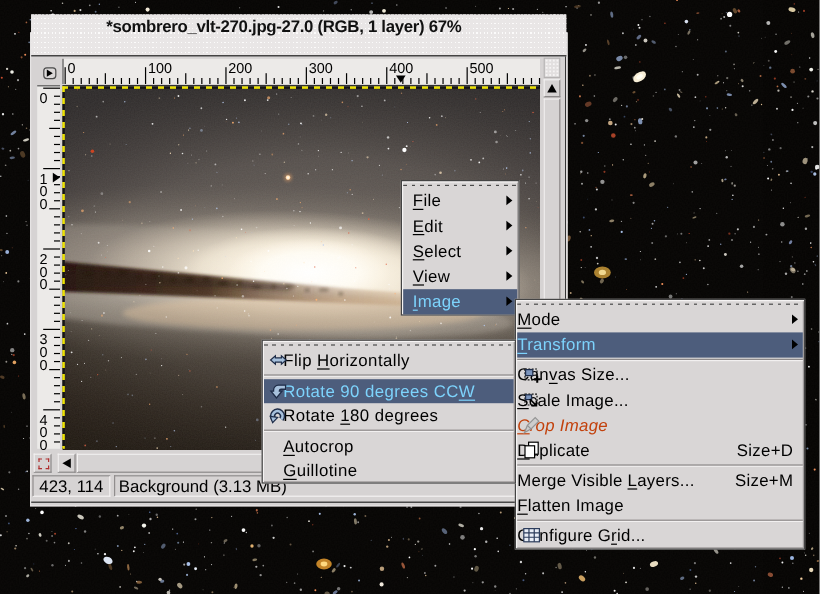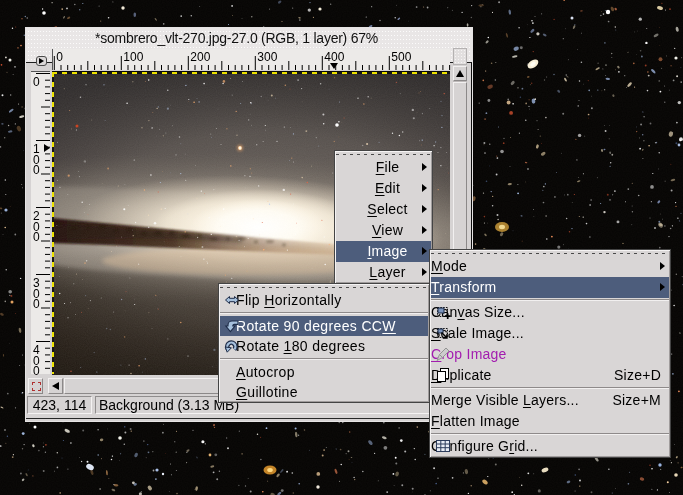--- a/index.html
+++ b/index.html
@@ -1,22 +1,22 @@
 <!DOCTYPE html>
 <html><head><meta charset="utf-8"><style>
 * { margin:0; padding:0; box-sizing:border-box; }
 body { width:683px; height:495px; overflow:hidden; }
 #stage { position:relative; width:683px; height:495px; background:#040302; font-family:"Liberation Sans",sans-serif; }
 #bg { position:absolute; left:0; top:0; }
 #win { position:absolute; left:25px; top:27px; width:448px; height:395px; background:#d6d3d3;
   border:1px solid #e6e4e4; box-shadow: inset -1px 0 0 #0f0f0f; }
-#titlebar { position:absolute; left:26px; top:28px; width:446px; height:35px; background-color:#e9e6e6;
+#titlebar { position:absolute; left:26px; top:12px; width:446px; height:35px; background-color:#e9e6e6;
   background-image: repeating-linear-gradient(to right, #e9e6e6 0 2px, rgba(233,230,230,0) 2px 3px),
                     repeating-linear-gradient(to bottom, rgba(255,255,255,0) 0 3px, rgba(255,255,255,0.85) 3px 4px);
-  border-bottom:1px solid #1d1d1d; }
+  border-bottom:1px solid #1d1d1d;font-weight:bold; }
 #titlebar .t { position:absolute; left:0; right:25px; top:2px; text-align:center; font-size:14px; color:#111;
   letter-spacing:-0.25px; }
 #menubtn { position:absolute; left:36px; top:56px; width:11px; height:10px; background:#dbd8d8;
   border:1px solid #4a4a4a; border-radius:3px; }
 #menubtn::after { content:""; position:absolute; left:2px; top:1px; border-left:5px solid #000;
   border-top:3px solid transparent; border-bottom:3px solid transparent; }
 #hruler { position:absolute; left:52px; top:49px; width:398px; height:21px; background:#eceae8;
   border-left:1px solid #555; }
 #vruler { position:absolute; left:31px; top:71px; width:19px; height:303px; background:#eceae8;
   border-top:1px solid #555; }
@@ -55,31 +55,31 @@
 #hmark { position:absolute; left:330px; top:63px; border-top:6px solid #000;
   border-left:4px solid transparent; border-right:4px solid transparent; z-index:4; }
 #vmark { position:absolute; left:44px; top:144px; border-left:6px solid #000;
   border-top:4px solid transparent; border-bottom:4px solid transparent; z-index:4; }
 .menu { position:absolute; background:#d9d6d6; border:1px solid #444;
   box-shadow: inset 1px 1px 0 #f5f3f3, inset -1px -1px 0 #a09c9c; z-index:10; }
 .tear { height:5px; margin:1px 1px 0 1px;
   background:repeating-linear-gradient(to right, #4a4a4a 0 3px, rgba(0,0,0,0) 3px 7px) center / 100% 1px no-repeat; }
 .mi { position:relative; height:21px; line-height:21px; font-size:14px; color:#000; letter-spacing:0.25px;
   margin:0 1px; white-space:nowrap; }
-.mi.hl { background:#4d5d7c; color:#ffffff; }
+.mi.hl { background:#4d5d7c; color:#7dd3fc; }
 .mi .arr { position:absolute; right:4px; top:6px; border-left:5px solid #000;
   border-top:4.5px solid transparent; border-bottom:4.5px solid transparent; }
 .mi .accel { position:absolute; right:8px; }
 .mi .ico { position:absolute; left:4px; top:2px; width:16px; height:16px; }
 .sep { height:4px; margin:0 1px; position:relative; }
 .sep::after { content:""; position:absolute; left:0; right:0; top:1px; height:1px; background:#8e8a8a;
   box-shadow:0 1px 0 #f2f0f0; }
-.mi.dis { color:#a21caf; }
+.mi.dis { color:#c2410c;font-style:italic; }
 u { text-underline-offset:2px; }
-#menu1 { left:334px; top:150px; width:99px;text-align:center; }
+#menu1 { left:334px; top:150px; width:99px; }
 #menu1 .mi { padding-left:8px; }
 #menu2 { left:429px; top:249px; width:242px; }
 #menu2 .mi { }
 #menu3 { left:218px; top:283px; width:212px; }
 #menu3 .mi { padding-left:16px; height:20px; line-height:20px; letter-spacing:0.35px; }
 #menu3 .sep { height:6px; }
 #menu3 .sep::after { top:2px; }
 #menu3 .mi .ico { top:1.5px; }
 </style></head><body>
 <div id="stage">
@@ -2553,21 +2553,20 @@
 <div class="sbox" id="pos">423, 114</div>
 <div class="sbox" id="stat">Background (3.13 MB)</div>
 
 <div class="menu" id="menu1">
 <div class="tear"></div>
 <div class="mi"><u>F</u>ile<span class="arr"></span></div>
 <div class="mi"><u>E</u>dit<span class="arr"></span></div>
 <div class="mi"><u>S</u>elect<span class="arr"></span></div>
 <div class="mi"><u>V</u>iew<span class="arr"></span></div>
 <div class="mi hl"><u>I</u>mage<span class="arr"></span></div>
-<div class="mi"><u>L</u>ayer<span class="arr"></span></div>
 </div>
 
 <div class="menu" id="menu2">
 <div class="tear"></div>
 <div class="mi"><u>M</u>ode<span class="arr"></span></div>
 <div class="mi hl"><u>T</u>ransform<span class="arr"></span></div>
 <div class="sep"></div>
 <div class="mi"><span class="ico"><svg width="16" height="16" viewBox="0 0 16 16" xmlns="http://www.w3.org/2000/svg">
             <rect x="2.5" y="3.5" width="10" height="9" fill="none" stroke="#111" stroke-dasharray="1.6,1.2"></rect>
             <rect x="3" y="4" width="6" height="5" fill="#7b94bc" stroke="#1e2c48"></rect>

